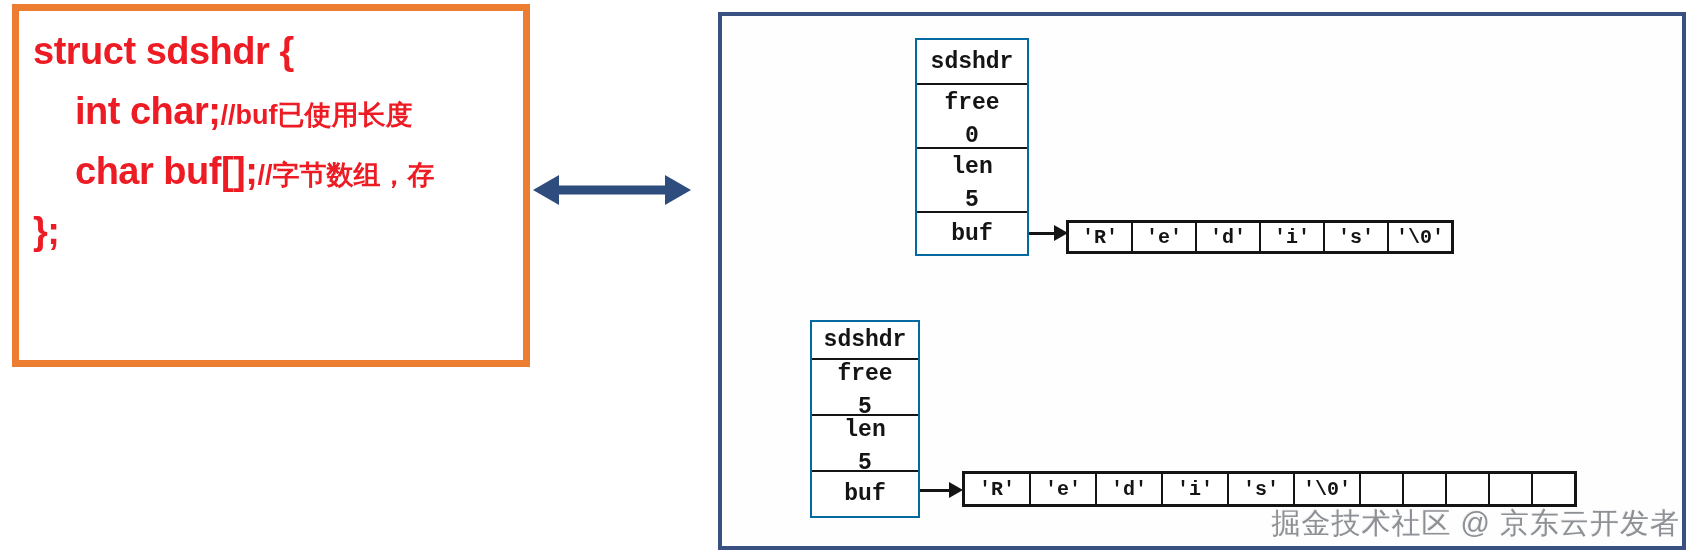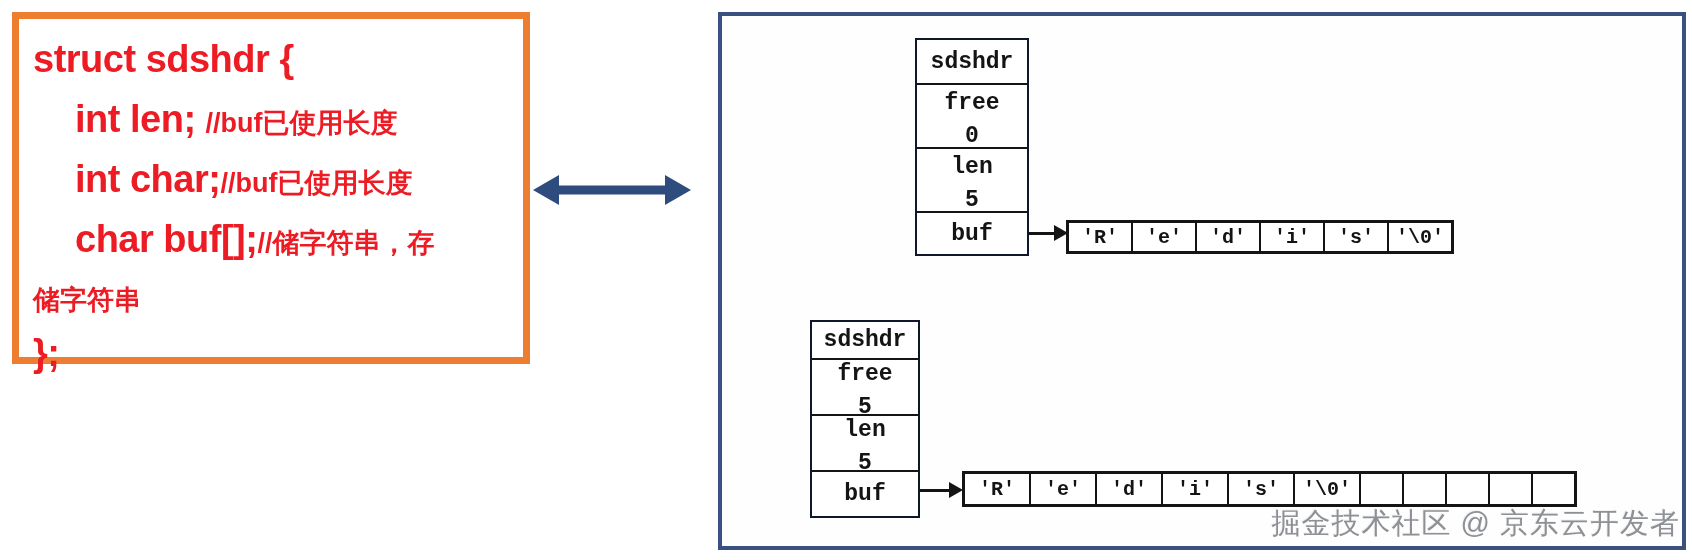--- a/index.html
+++ b/index.html
@@ -3,22 +3,22 @@
 <meta charset="utf-8">
 <style>
   html,body{margin:0;padding:0;background:#fff;}
   #canvas{
     position:relative;width:1692px;height:560px;background:#ffffff;
     font-family:"Liberation Sans",sans-serif;overflow:hidden;
   }
 
   
   .code-panel{
-    position:absolute;left:12px;top:12px;width:490px;height:324px;
-    border:7px solid #ED7D31;background:#fff;padding:14px 0 0 14px;
+    position:absolute;left:12px;top:4px;width:490px;height:324px;
+    border:7px solid #ED7D31;background:#fff;padding:14px 0 11px 14px;
   }
   .code-line{white-space:nowrap;color:#ED1C24;line-height:53px;}
   .code-line .code-big{
     font-size:38px;font-weight:bold;letter-spacing:-0.5px;
   }
   .code-line .code-small{
     font-size:27px;font-weight:bold;
   }
   .code-line.indent{padding-left:42px;}
   .code-line.cont{line-height:46px;}
@@ -26,21 +26,21 @@
   
   .double-arrow{position:absolute;left:531px;top:168px;}
 
   
   .diagram-panel{
     position:absolute;left:718px;top:12px;width:960px;height:530px;
     border:4px solid #3A5080;background:#fefefe;
   }
 
   .struct{
-    position:absolute;border:2px solid #0f172a;background:#fff;
+    position:absolute;border:2px solid #0369a1;background:#fff;
     font-family:"Liberation Mono","DejaVu Sans Mono",monospace;
     font-weight:bold;color:#141414;text-align:center;
   }
   .srow{border-top:2px solid #141414;display:flex;flex-direction:column;
         align-items:center;justify-content:center;}
   .srow:first-child{border-top:none;}
   .srow .fname,.srow .fval{line-height:1.15;margin-top:7px;}
 
   
   .s1{left:915px;top:38px;width:110px;font-size:23px;}
@@ -92,30 +92,24 @@
 </head>
 <body>
 
 <div id="canvas">
 
   <div class="code-panel">
     <div class="code-line">
       <span class="code-big">struct sdshdr {</span><span class="code-small"></span>
     </div>
     <div class="code-line indent">
-      <span class="code-big">int len; </span><span class="code-small">//buf已使用长度</span>
-    </div>
-    <div class="code-line indent">
       <span class="code-big">int char;</span><span class="code-small">//buf已使用长度</span>
     </div>
     <div class="code-line indent">
-      <span class="code-big">char buf[];</span><span class="code-small">//储字符串，存</span>
-    </div>
-    <div class="code-line cont">
-      <span class="code-big"></span><span class="code-small">储字符串</span>
+      <span class="code-big">char buf[];</span><span class="code-small">//字节数组，存</span>
     </div>
     <div class="code-line">
       <span class="code-big">};</span><span class="code-small"></span>
     </div>
   </div>
 
   <svg class="double-arrow" width="162" height="44" viewBox="0 0 162 44">
     <line x1="22" y1="22" x2="140" y2="22" stroke="#2F4C7E" stroke-width="9"></line>
     <polygon points="2,22 28,7 28,37" fill="#2F4C7E"></polygon>
     <polygon points="160,22 134,7 134,37" fill="#2F4C7E"></polygon>

